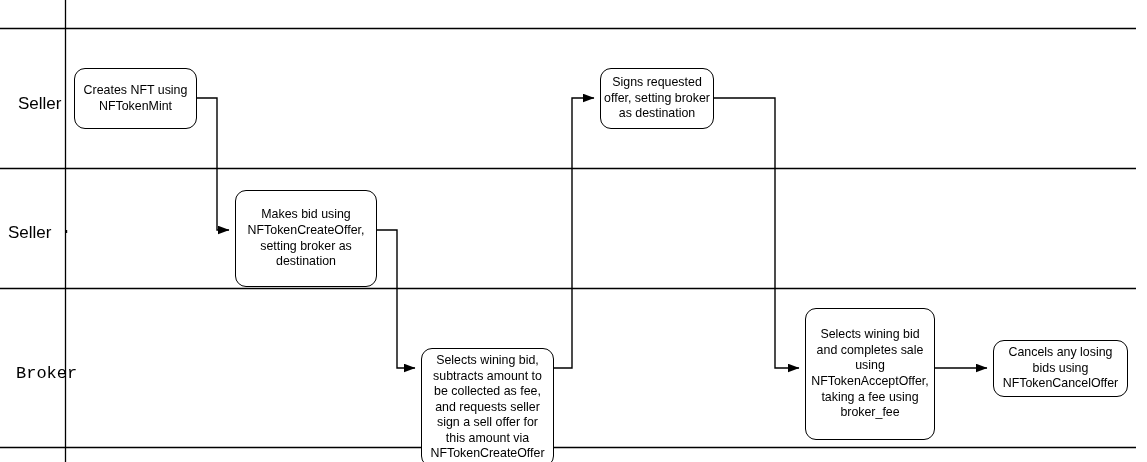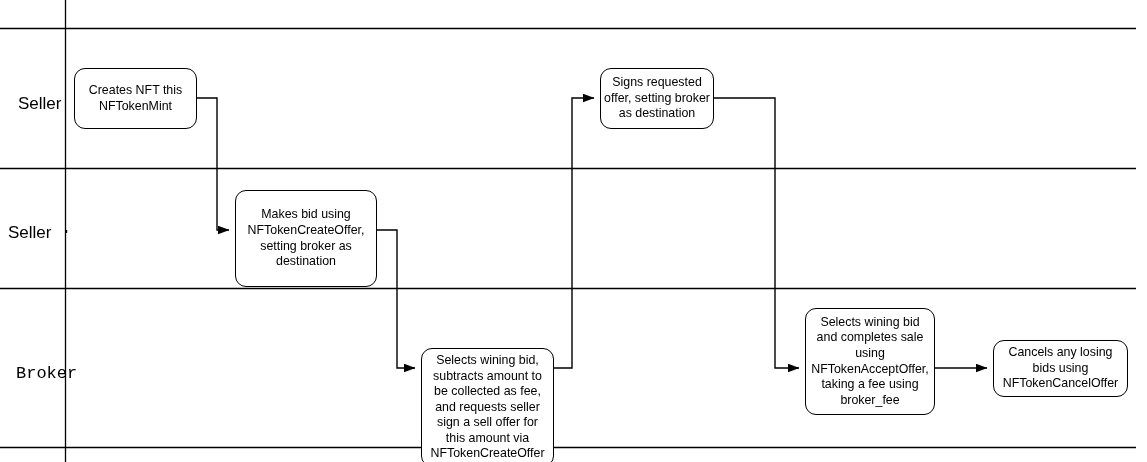--- a/index.html
+++ b/index.html
@@ -91,21 +91,21 @@
     <path d="M714,98 L775,98 L775,368 L799,368" fill="none" stroke="#000000" stroke-width="1.4" marker-end="url(#arrow)"></path>
 
     <path d="M935,368 L987,368" fill="none" stroke="#000000" stroke-width="1.4" marker-end="url(#arrow)"></path>
   </svg>
 
   <div class="lane-label" style="left:18px; top:93px;">Seller</div>
   <div class="lane-label" style="left:8px; top:222px;">Seller</div>
   <div class="lane-label" style="left:16px; top:363px;font-family:Liberation Mono, monospace;">Broker</div>
 
   <div class="node" style="left:74px; top:68px; width:123px; height:61px;">
-    <span class="node-text">Creates NFT this
+    <span class="node-text">Creates NFT using
 NFTokenMint</span>
   </div>
 
   <div class="node" style="left:235px; top:190px; width:142px; height:97px;">
     <span class="node-text">Makes bid using
 NFTokenCreateOffer,
 setting broker as
 destination</span>
   </div>
 
@@ -118,21 +118,21 @@
 this amount via
 NFTokenCreateOffer</span>
   </div>
 
   <div class="node" style="left:600px; top:68px; width:114px; height:61px;text-align:center;">
     <span class="node-text">Signs requested
 offer, setting broker
 as destination</span>
   </div>
 
-  <div class="node overflow" style="left:805px; top:308px; width:130px; height:107px;">
+  <div class="node overflow" style="left:805px; top:308px; width:130px; height:132px;">
     <span class="node-text">Selects wining bid
 and completes sale
 using
 NFTokenAcceptOffer,
 taking a fee using
 broker_fee</span>
   </div>
 
   <div class="node" style="left:993px; top:340px; width:135px; height:57px;">
     <span class="node-text">Cancels any losing

